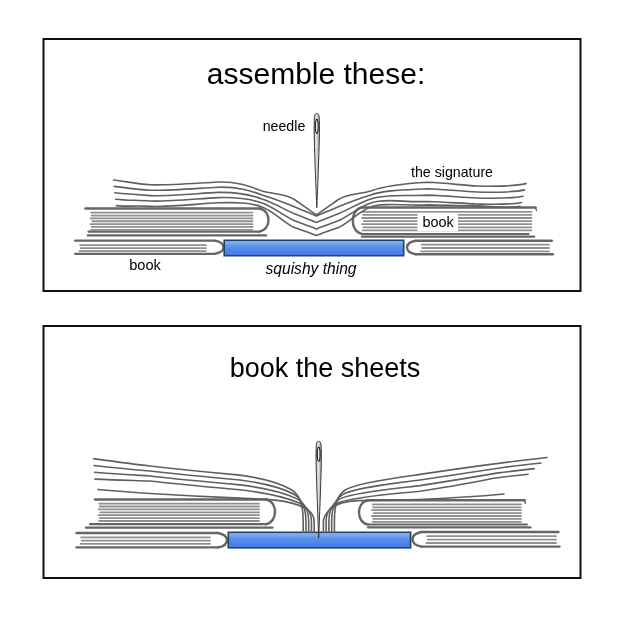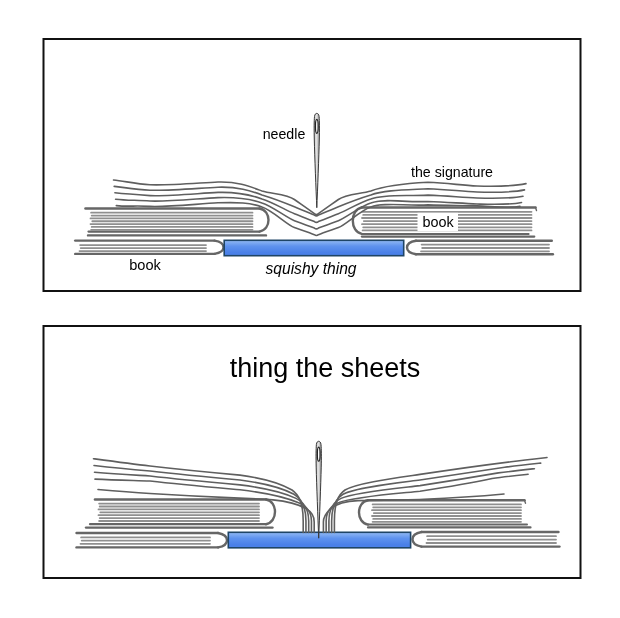--- a/index.html
+++ b/index.html
@@ -159,23 +159,24 @@
       <g>
         <path d="M 316.8 207.3 C 316 190, 314.7 156, 314.3 140 C 314 129, 314.1 121, 314.5 116.5 C 314.9 112.3, 318.7 112.3, 319.1 116.5 C 319.5 121, 319.6 129, 319.3 140 C 318.9 156, 317.6 190, 316.8 207.3 Z" fill="url(#needleGrad)" stroke="#3a3a3a" stroke-width="1" stroke-linecap="round" stroke-linejoin="round"></path>
         <ellipse cx="316.8" cy="126.3" rx="1.35" ry="7" fill="#ffffff" stroke="#222222" stroke-width="1.25"></ellipse>
       </g>
       <g>
         <path d="M 318.7 537.8000000000001 C 317.9 517.9, 316.59999999999997 483.9, 316.2 467.9 C 315.9 456.9, 316 448.9, 316.4 444.4 C 316.79999999999995 440.2, 320.59999999999997 440.2, 321 444.4 C 321.4 448.9, 321.5 456.9, 321.2 467.9 C 320.79999999999995 483.9, 319.5 517.9, 318.7 537.8000000000001 Z" fill="url(#needleGrad)" stroke="#3a3a3a" stroke-width="1" stroke-linecap="round" stroke-linejoin="round"></path>
         <ellipse cx="318.7" cy="454.2" rx="1.35" ry="7" fill="#ffffff" stroke="#222222" stroke-width="1.25"></ellipse>
       </g>
     </svg>
 
+  <div class="title1" style="left:315.5px;top:59.4px;">assemble these:</div>
 
-  <div class="label" style="left:283.9px;top:126.1px;font-size:14.2px;margin-top:8px;">needle</div>
+  <div class="label" style="left:283.9px;top:126.1px;font-size:14.2px;">needle</div>
   <div class="label" style="left:452px;top:171.6px;font-size:14.2px;">the signature</div>
   <div class="label" style="left:437.6px;top:222.3px;font-size:14.4px;">book</div>
   <div class="label" style="left:144.8px;top:264.6px;font-size:14.6px;">book</div>
   <div class="label" style="left:311.2px;top:268.6px;font-size:15.6px;font-style:italic;">squishy thing</div>
 
   <div class="title2" style="left:324.8px;top:352.4px;">
-    <span>thing the sheets</span><br>
+    <span>book the sheets</span><br>
   </div>
 </div>
 
 </body></html>

